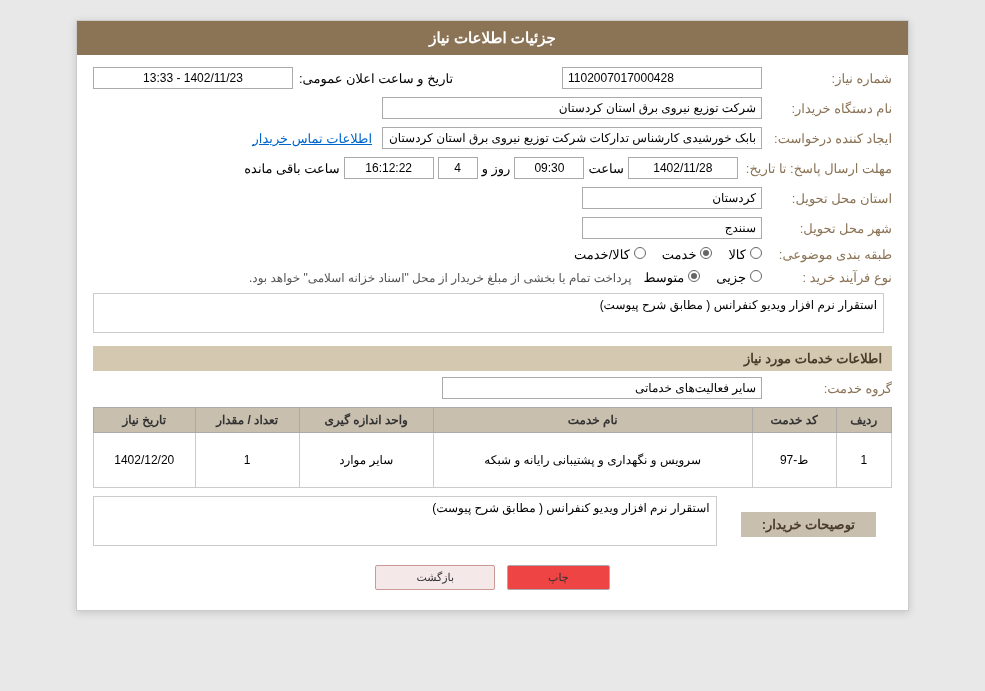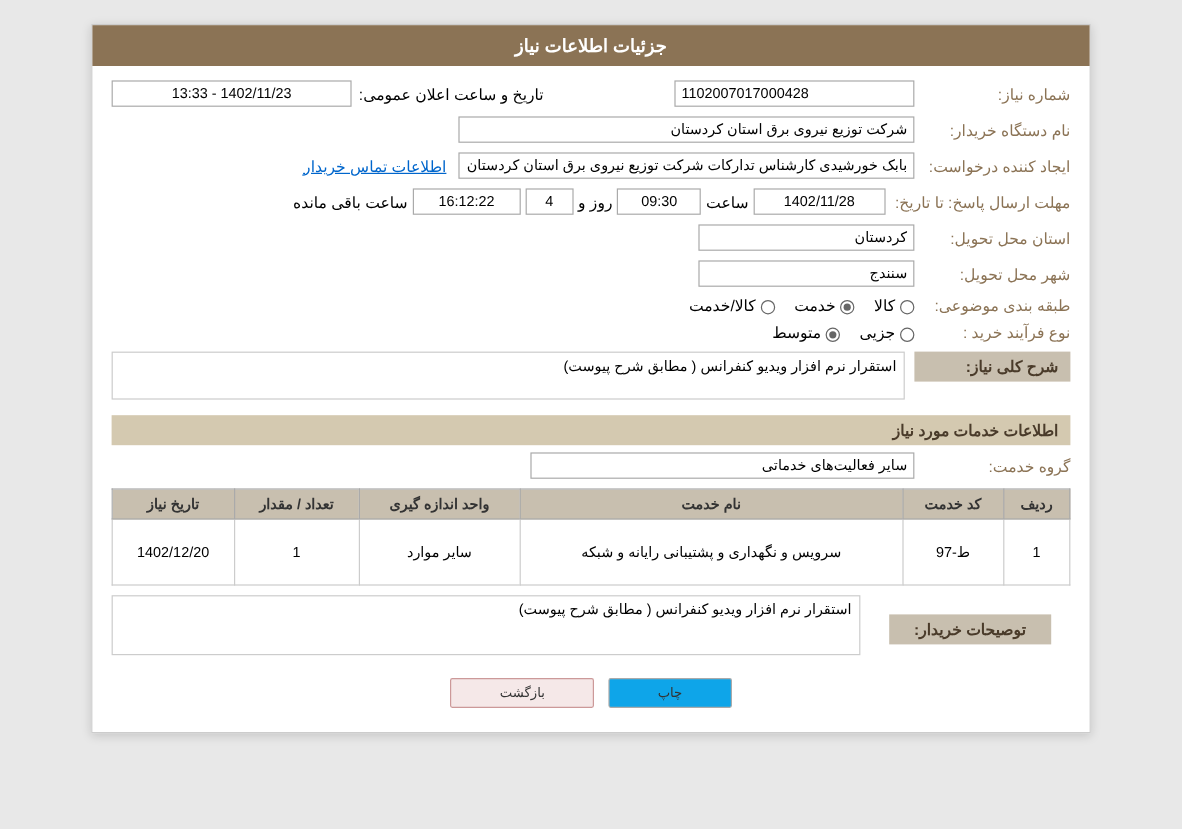--- a/index.html
+++ b/index.html
@@ -63,21 +63,21 @@
       text-decoration: underline;
       cursor: pointer;
     }
     .radio-group {
       display: flex;
       align-items: center;
       gap: 16px;
     }
     .radio-item {
       display: flex;
-      align-items: flex-end;
+      align-items: flex-start;
       gap: 4px;
     }
     .radio-circle {
       width: 12px;
       height: 12px;
       border-radius: 50%;
       border: 1px solid #666;
       display: inline-block;
       background: #fff;
       position: relative;
@@ -163,21 +163,21 @@
     }
     .btn {
       padding: 5px 40px;
       border: 1px solid #aaa;
       cursor: pointer;
       font-size: 11px;
       font-family: Tahoma, Arial, sans-serif;
       border-radius: 2px;
     }
     .btn-print {
-      background: #0ea5e9;
+      background: #ef4444;
       color: #333;
     }
     .btn-back {
       background: #f5e8e8;
       color: #333;
       border-color: #cc9999;
     }
   </style>
 </head>
 <body>
@@ -254,24 +254,24 @@
       <div class="radio-group">
         <div class="radio-item">
           <span class="radio-circle"></span>
           <span>جزیی</span>
         </div>
         <div class="radio-item">
           <span class="radio-circle selected"></span>
           <span>متوسط</span>
         </div>
       </div>
+      <span style="padding-right:12px; color:#555; font-size:12px;">پرداخت تمام یا بخشی از مبلغ خریدار از محل "اسناد خزانه اسلامی" خواهد بود.</span>
     </div>
 
     <div style="display:flex; align-items:flex-start; margin-bottom:8px;">
-      <div class="section-header" style="min-width:130px; background:#c8bfaf; margin:0; padding:5px 10px;">شرح کلی نیاز:</div>
       <div style="flex:1; margin-right:8px;">
         <textarea class="textarea-box" style="width: 100%; min-height: 40px;">استقرار نرم افزار ویدیو کنفرانس ( مطابق شرح پیوست)</textarea>
       </div>
     </div>
 
     <div class="section-header">اطلاعات خدمات مورد نیاز</div>
 
     <div class="form-row service-group-row">
       <span class="field-label">گروه خدمت:</span>
       <input class="input-box" type="text" style="width: 320px; text-align: right;" value="سایر فعالیت‌های خدماتی">

